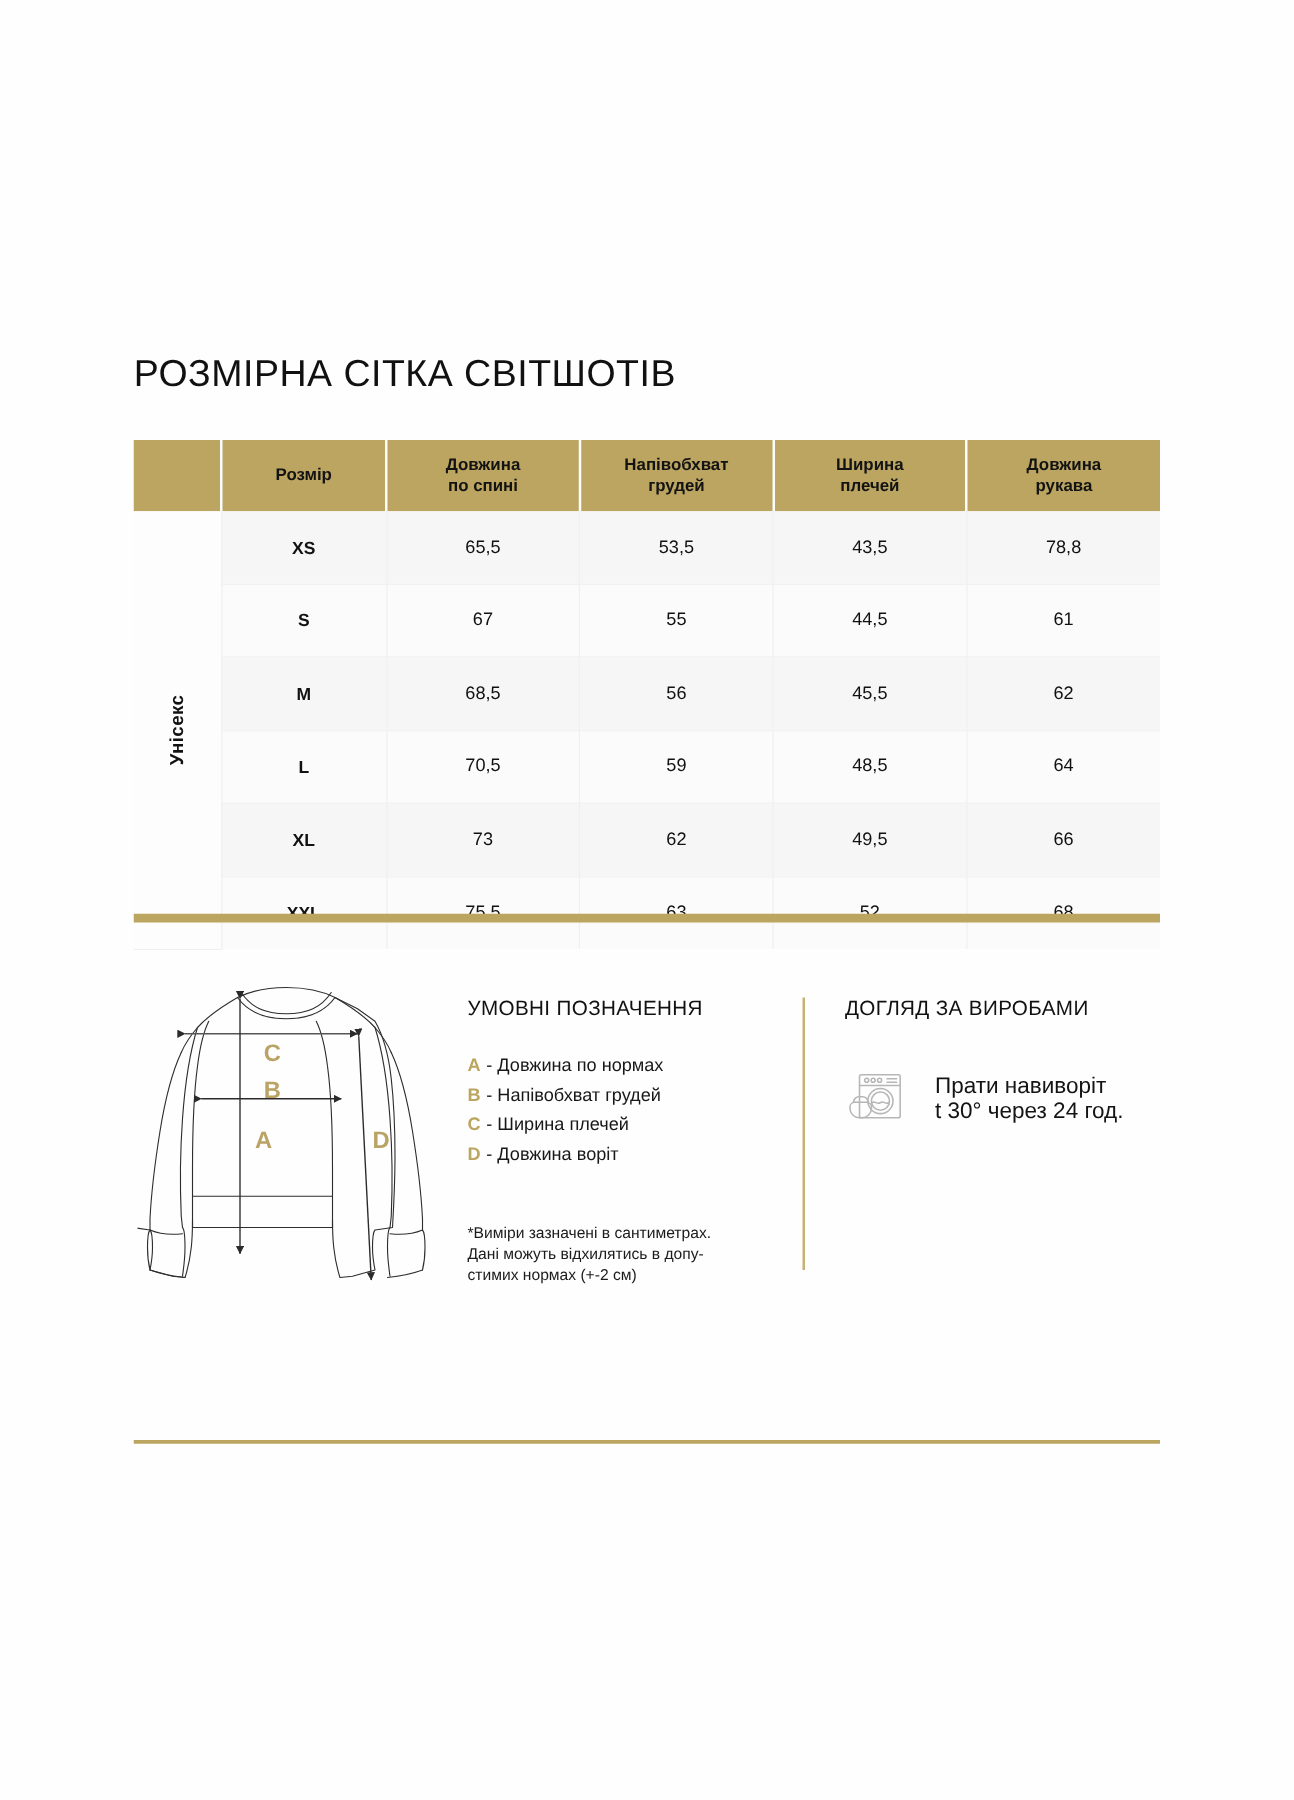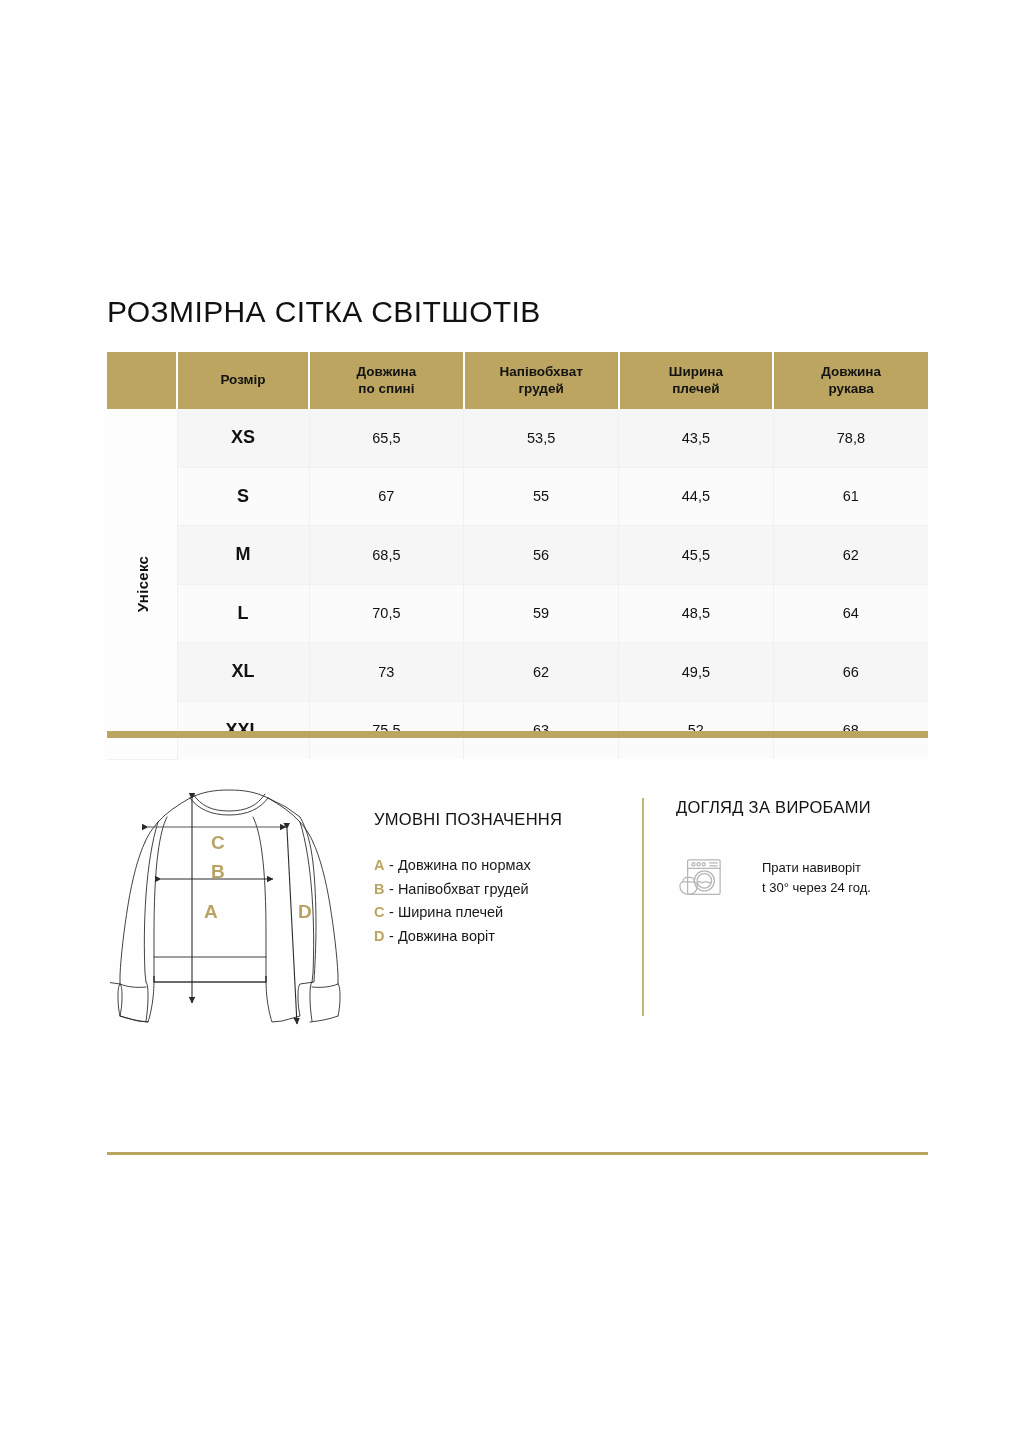--- a/index.html
+++ b/index.html
@@ -19,21 +19,21 @@
   .page {
     position: absolute;
     inset: 0;
     background: #fefefe;
   }
 
   
   .title {
     position: absolute;
     left: 107px;
-    top: 295px;
+    top: 283px;
     font-size: 30px;
     font-weight: 400;
     letter-spacing: 0.4px;
     color: #111111;
     white-space: nowrap;
   }
 
   
   .table-wrap {
     position: absolute;
@@ -72,21 +72,21 @@
     font-size: 14.5px;
     color: #111111;
     border-right: 1px solid #f0f0f0;
     border-bottom: 1px solid #f1f1f1;
   }
   table.size-table td:last-child { border-right: none; }
   table.size-table tbody tr:last-child td { border-bottom: none; }
 
   table.size-table td.size-cell {
     font-weight: 700;
-    font-size: 18px;
+    font-size: 14px;
   }
 
   tbody tr.row-odd td  { background: #f6f6f6; }
   tbody tr.row-even td { background: #fbfbfb; }
 
   td.unisex-cell {
     background: #fdfdfd !important;
     border-right: 1px solid #efefef;
     position: relative;
     padding: 0;
@@ -127,21 +127,21 @@
     left: 110px;
     top: 0px;
     width: 240px;
     height: 240px;
   }
 
   
   .legend {
     position: absolute;
     left: 374px;
-    top: 25px;
+    top: 13px;
     width: 240px;
   }
   .sec-head {
     font-size: 16.5px;
     font-weight: 400;
     letter-spacing: 0.3px;
     color: #111111;
     white-space: nowrap;
   }
   .legend-list {
@@ -196,24 +196,24 @@
   }
   .care-icon {
     width: 52px;
     min-width: 52px;
     height: 46px;
     display: flex;
     align-items: center;
     justify-content: flex-start;
   }
   .care-text {
-    font-size: 13px;
+    font-size: 18px;
     line-height: 20px;
     color: #141414;
-    margin-left: 34px;
+    margin-left: 20px;
   }
   .care-text div { white-space: nowrap; }
 
   
   .bottom-rule {
     position: absolute;
     left: 107px;
     top: 1152px;
     width: 821px;
     height: 3px;
@@ -405,20 +405,25 @@
         </div>
         <div class="legend-row">
           <span class="key">C</span><span>-</span>
           <span>Ширина плечей</span>
         </div>
         <div class="legend-row">
           <span class="key">D</span><span>-</span>
           <span>Довжина воріт</span>
         </div>
       </div>
+      <div class="note">
+        <div>*Виміри зазначені в сантиметрах.</div>
+        <div>Дані можуть відхилятись в допу-</div>
+        <div>стимих нормах (+-2 см)</div>
+      </div>
     </div>
 
     <div class="vdiv"></div>
 
     <div class="care">
       <div class="sec-head">ДОГЛЯД ЗА ВИРОБАМИ</div>
       <div class="care-list">
 
         <div class="care-item">
           <div class="care-icon">

